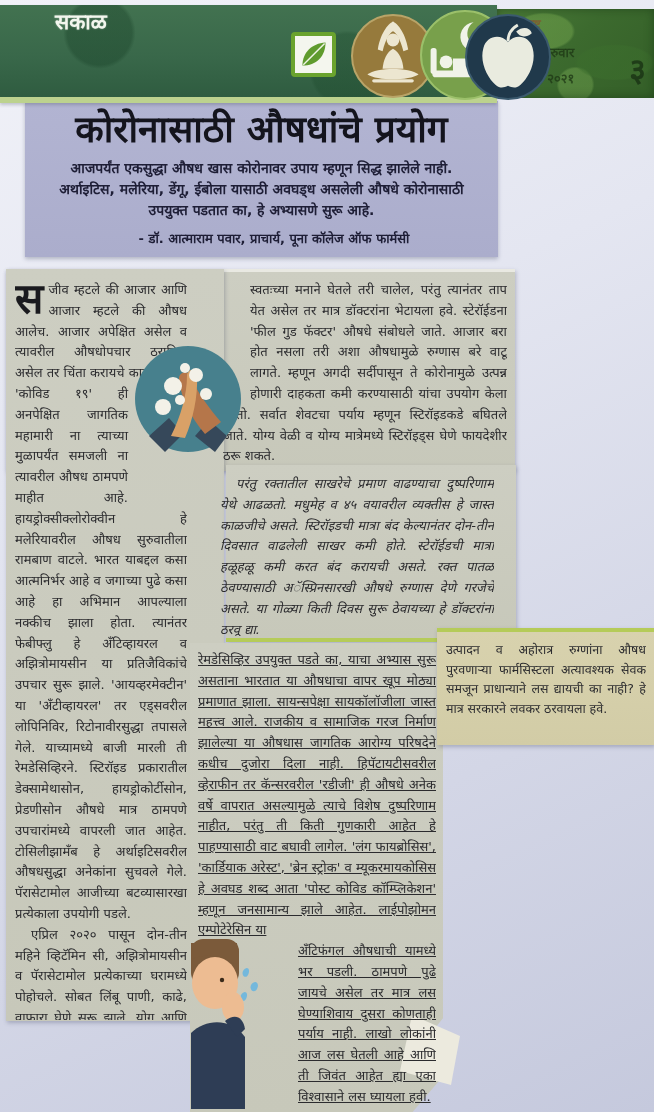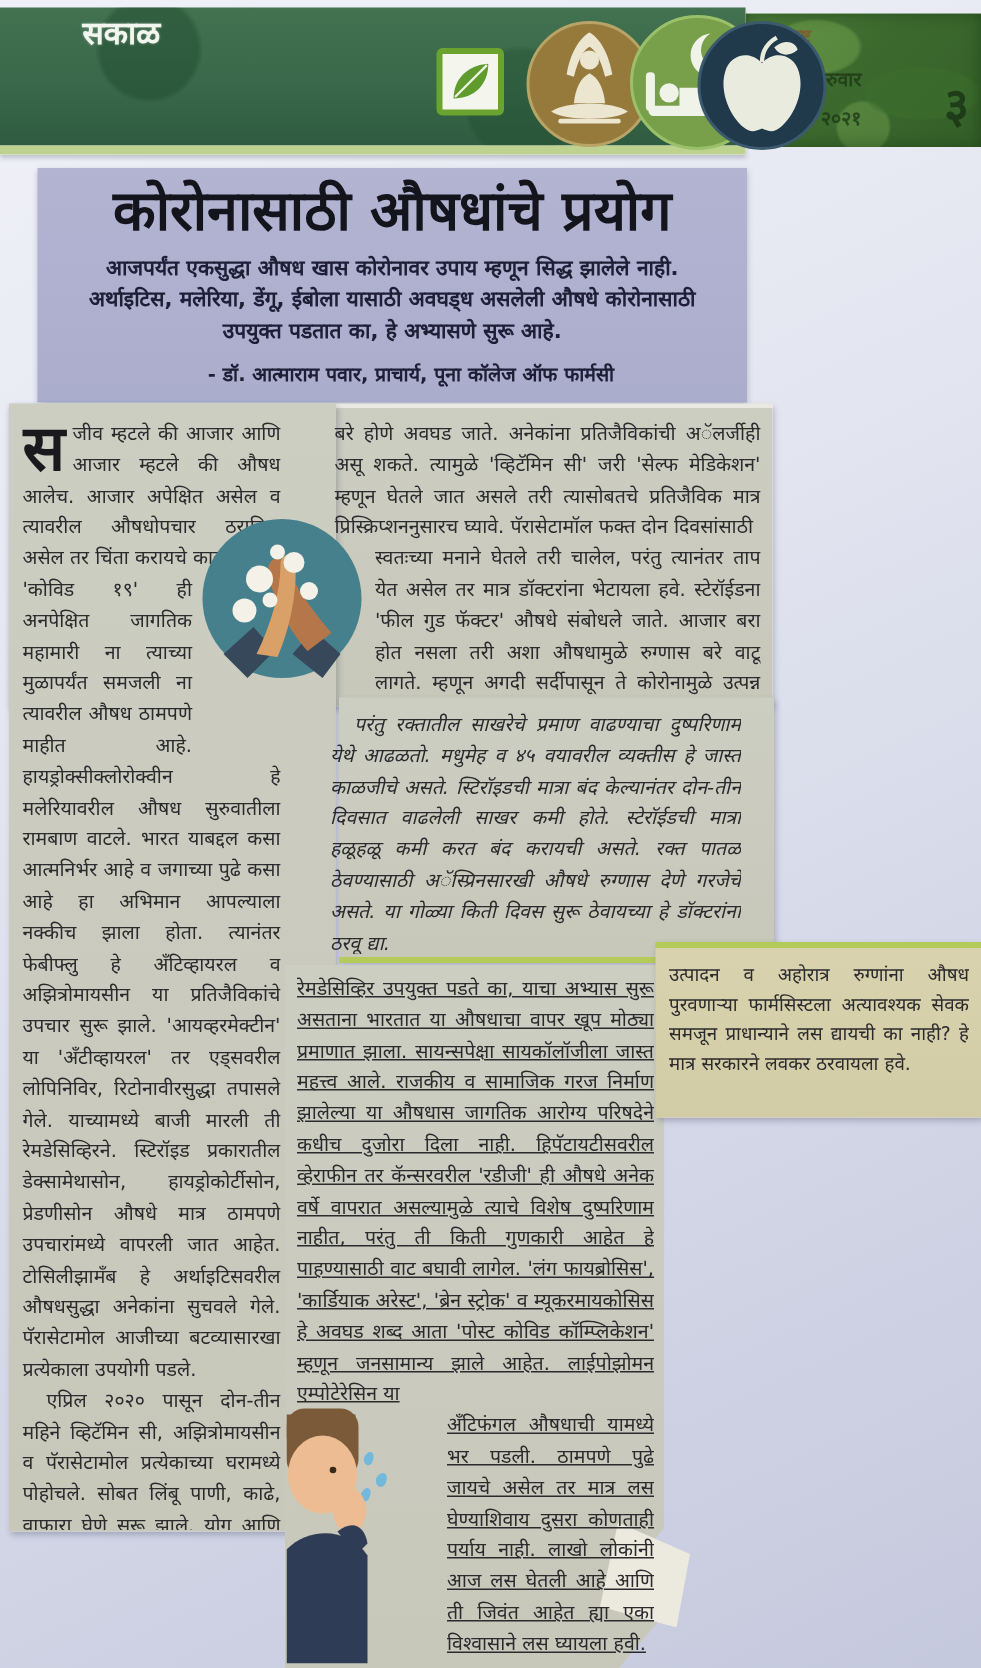--- a/index.html
+++ b/index.html
@@ -42,21 +42,21 @@
     box-shadow:inset 0 0 10px rgba(20,50,15,.5);
   }
   .d-region{position:absolute;left:12px;top:6px;font-size:12px;font-weight:bold;color:rgba(150,60,40,.55);}
   .d-line{position:absolute;font-size:13px;font-weight:bold;color:rgba(30,55,20,.78);}
   .d-line1{left:20px;top:34px;}
   .d-line2{left:16px;top:60px;}
   .d-page{position:absolute;right:8px;top:38px;font-size:32px;font-weight:bold;color:rgba(25,50,20,.8);}
 
   
   .headline-clip{
-    position:absolute;left:25px;top:112px;width:473px;height:156px;
+    position:absolute;left:25px;top:101px;width:473px;height:156px;
     background:linear-gradient(180deg,#b2b4d2 0%,#abadcc 100%);
     text-align:center;box-shadow:0 2px 4px rgba(50,55,85,.3);
   }
   .headline{margin:0;padding-top:8px;font-size:37px;line-height:1.15;font-weight:800;color:#14141d;}
   .standfirst{margin:6px auto 0;width:442px;font-size:14px;font-weight:bold;line-height:1.5;color:#1e1e36;}
   .byline{margin-top:8px;font-size:13px;font-weight:bold;color:#1e1e36;padding-left:25px;}
 
   
   .paper{position:absolute;background:linear-gradient(180deg,#cdcec2 0%,#c7c8ba 100%);
     box-shadow:1px 2px 4px rgba(60,65,95,.3);}
@@ -154,21 +154,20 @@
 <div class="news col1" data-name="article-column-1">
   <p class="para" data-name="paragraph">
     <span class="dropcap" data-name="drop-cap">स</span><span data-name="body-text">जीव म्हटले की आजार आणि आजार म्हटले की औषध आलेच. आजार अपेक्षित असेल व त्यावरील औषधोपचार ठराविक असेल तर चिंता करायचे कारण नाही.</span>
   </p>
   <div class="spacer-hw-right" data-name="handwash-wrap-spacer"></div>
   <p class="para" data-name="paragraph">'कोविड १९' ही अनपेक्षित जागतिक महामारी ना त्याच्या मुळापर्यंत समजली ना त्यावरील औषध ठामपणे माहीत आहे. हायड्रोक्सीक्लोरोक्वीन हे मलेरियावरील औषध सुरुवातीला रामबाण वाटले. भारत याबद्दल कसा आत्मनिर्भर आहे व जगाच्या पुढे कसा आहे हा अभिमान आपल्याला नक्कीच झाला होता. त्यानंतर फेबीफ्लु हे अँटिव्हायरल व अझित्रोमायसीन या प्रतिजैविकांचे उपचार सुरू झाले. 'आयव्हरमेक्टीन' या 'अँटीव्हायरल' तर एड्सवरील लोपिनिविर, रिटोनावीरसुद्धा तपासले गेले. याच्यामध्ये बाजी मारली ती रेमडेसिव्हिरने. स्टिरॉइड प्रकारातील डेक्सामेथासोन, हायड्रोकोर्टीसोन, प्रेडणीसोन औषधे मात्र ठामपणे उपचारांमध्ये वापरली जात आहेत. टोसिलीझामँब हे अर्थाइटिसवरील औषधसुद्धा अनेकांना सुचवले गेले. पॅरासेटामोल आजीच्या बटव्यासारखा प्रत्येकाला उपयोगी पडले.</p>
   <p class="para indent" data-name="paragraph">एप्रिल २०२० पासून दोन-तीन महिने व्हिटॅमिन सी, अझित्रोमायसीन व पॅरासेटामोल प्रत्येकाच्या घरामध्ये पोहोचले. सोबत लिंबू पाणी, काढे, वाफारा घेणे सुरू झाले. योग आणि प्राणायाम यांची आठवण झाली. नाकावर मास्क आणि दुरून नमस्कार! ही पद्धत अंगवळणी पडली. ज्यांच्या आहारात लिंबू आणि विहारात कोवळे ऊन आहे त्यांना 'व्हिटॅमिन सी' व 'डी' नैसर्गिक मिळू शकते. 'व्हिटॅमिन डी' घेताना त्याचा 'ओव्हरडोस' तरी होणार नाही हे बघायला हवे. अझित्रोमायसीन हे प्रतिजैविक आहे. त्याची मात्रा ठराविक आहे व ती अखंडितपणे घ्यावी लागते. प्रतिजैविकांची मात्रा कमी घेतली किंवा त्यामध्ये सलगता ठेवली नाही तर विषाणूंमध्ये प्रतिकार शक्ती निर्माण होते. असे झाले तर आजार</p>
 </div>
 
 <div class="news col2" data-name="article-column-2">
-  <p class="para" data-name="paragraph">बरे होणे अवघड जाते. अनेकांना प्रतिजैविकांची अॅलर्जीही असू शकते. त्यामुळे 'व्हिटॅमिन सी' जरी 'सेल्फ मेडिकेशन' म्हणून घेतले जात असले तरी त्यासोबतचे प्रतिजैविक मात्र प्रिस्क्रिप्शननुसारच घ्यावे. पॅरासेटामॉल फक्त दोन दिवसांसाठी</p>
   <div class="spacer-hw-left" data-name="handwash-wrap-spacer"></div>
   <p class="para" data-name="paragraph">स्वतःच्या मनाने घेतले तरी चालेल, परंतु त्यानंतर ताप येत असेल तर मात्र डॉक्टरांना भेटायला हवे. स्टेरॉईडना 'फील गुड फॅक्टर' औषधे संबोधले जाते. आजार बरा होत नसला तरी अशा औषधामुळे रुग्णास बरे वाटू लागते. म्हणून अगदी सर्दीपासून ते कोरोनामुळे उत्पन्न होणारी दाहकता कमी करण्यासाठी यांचा उपयोग केला जातो. सर्वात शेवटचा पर्याय म्हणून स्टिरॉइडकडे बघितले जाते. योग्य वेळी व योग्य मात्रेमध्ये स्टिरॉइड्स घेणे फायदेशीर ठरू शकते.</p>
 </div>
 
 <div class="news colB" data-name="article-middle-block">
   <p class="para indent" data-name="paragraph">परंतु रक्तातील साखरेचे प्रमाण वाढण्याचा दुष्परिणाम येथे आढळतो. मधुमेह व ४५ वयावरील व्यक्तीस हे जास्त काळजीचे असते. स्टिरॉइडची मात्रा बंद केल्यानंतर दोन-तीन दिवसात वाढलेली साखर कमी होते. स्टेरॉईडची मात्रा हळूहळू कमी करत बंद करायची असते. रक्त पातळ ठेवण्यासाठी अॅस्प्रिनसारखी औषधे रुग्णास देणे गरजेचे असते. या गोळ्या किती दिवस सुरू ठेवायच्या हे डॉक्टरांना ठरवू द्या.</p>
 
 </div>
 
 <div class="news colC" data-name="article-column-3">

